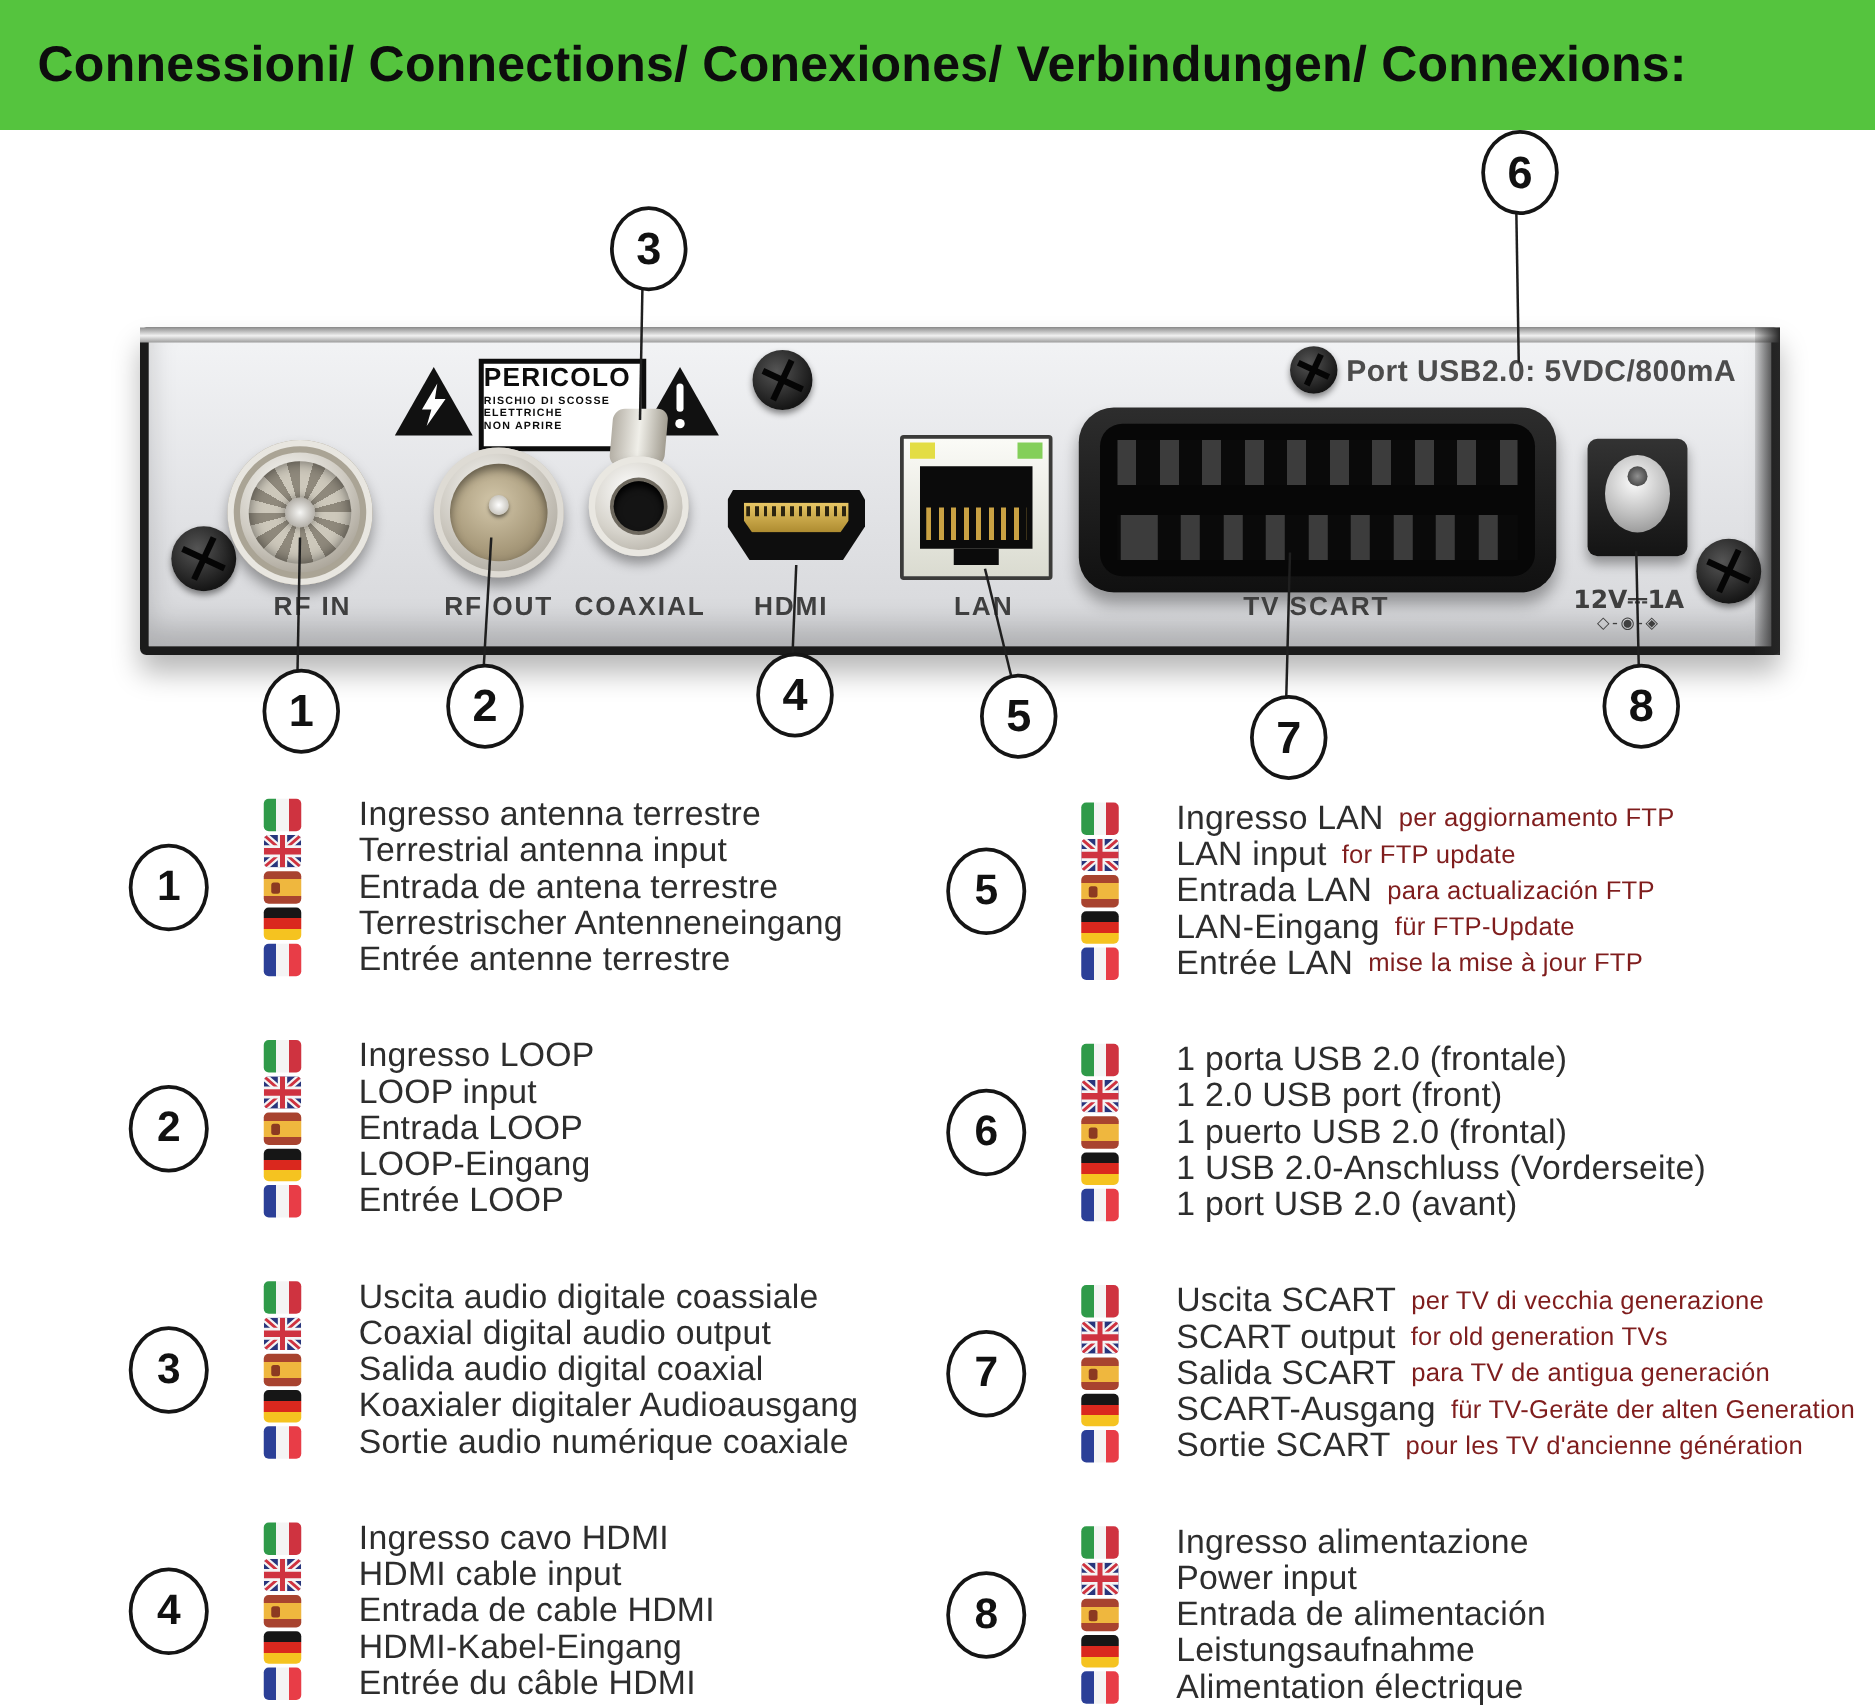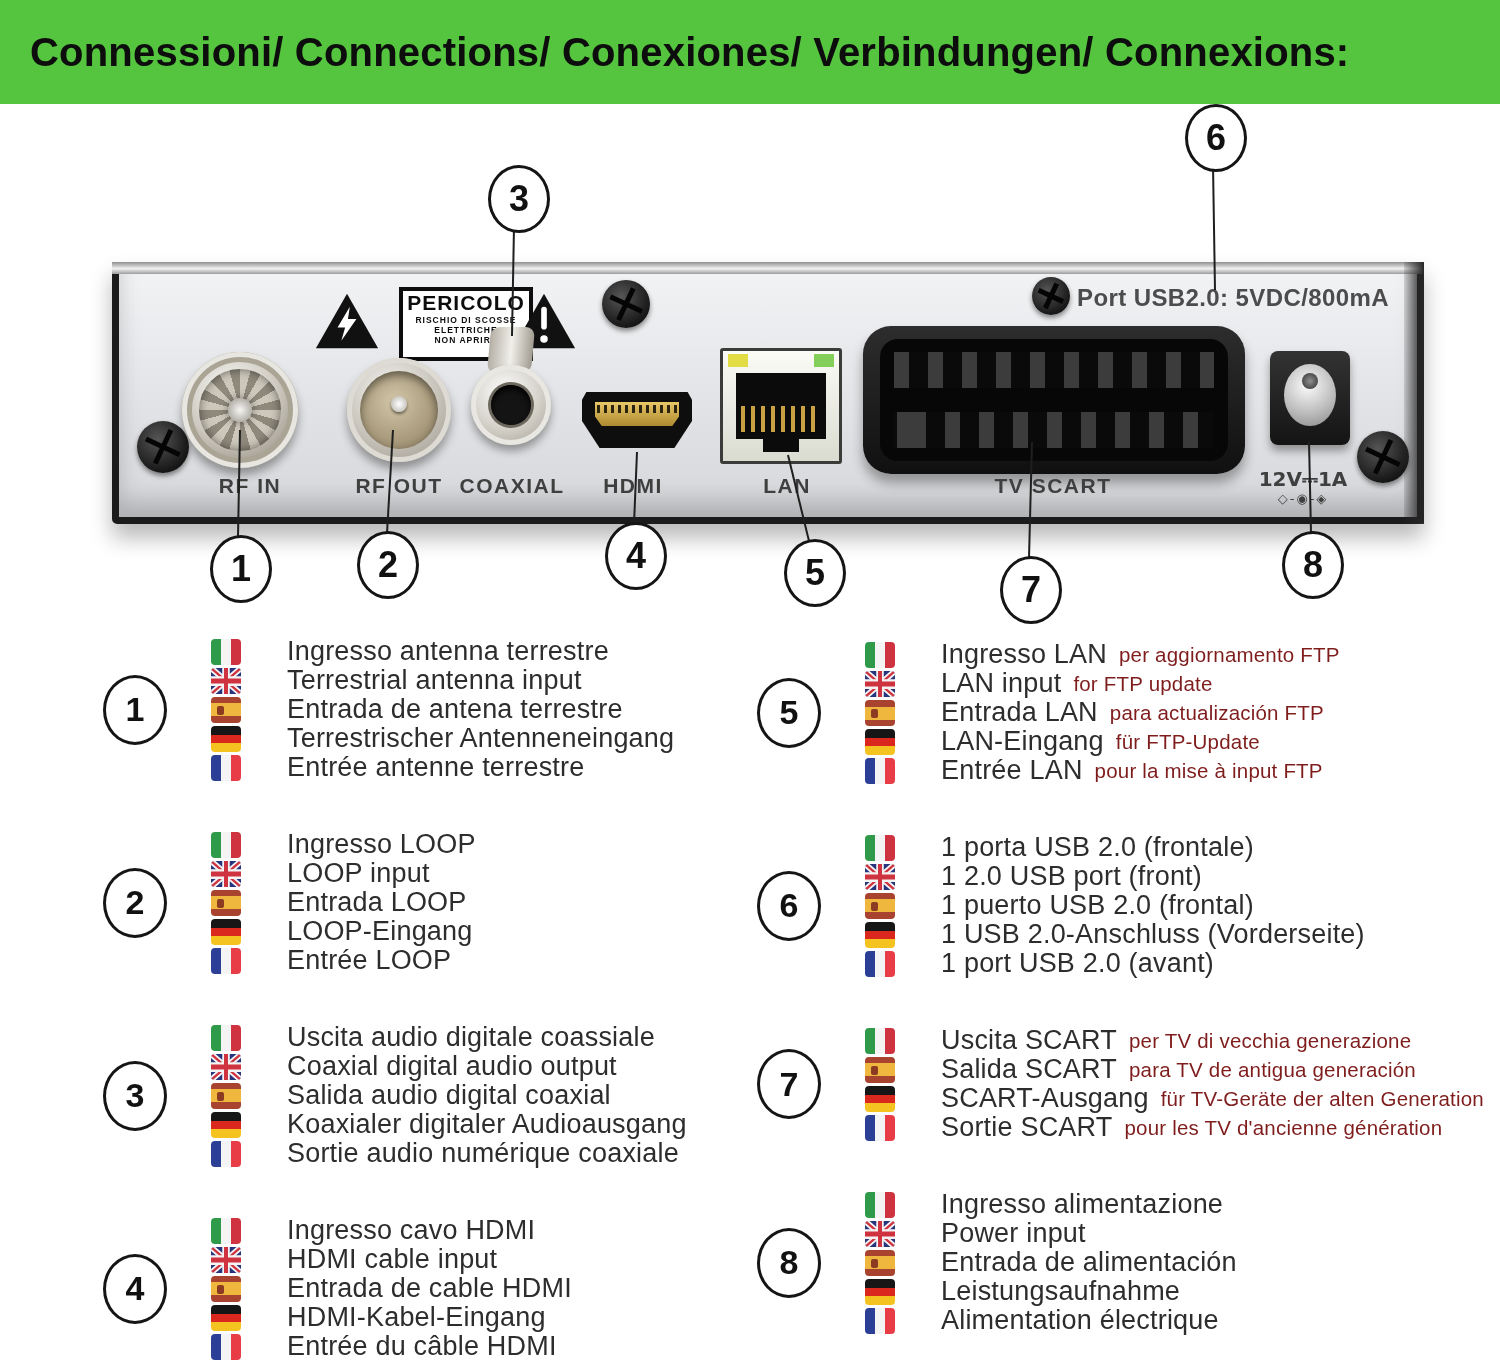--- a/index.html
+++ b/index.html
@@ -22,21 +22,21 @@
 
   .screw{position:absolute;border-radius:50%;
          background:radial-gradient(circle at 40% 35%,#555,#161616 72%);
          box-shadow:0 3px 5px rgba(0,0,0,.45);}
   .screw::before,.screw::after{content:"";position:absolute;left:50%;top:50%;width:72%;height:5px;
          background:#050505;transform-origin:center;}
   .screw::before{transform:translate(-50%,-50%) rotate(25deg);}
   .screw::after{transform:translate(-50%,-50%) rotate(115deg);}
 
   .warning{position:absolute;left:264px;top:18px;width:126px;height:66px;background:#fff;
-           border:4px solid #0d0d0d;text-align:center;color:#0d0d0d;margin-left:16px;}
+           border:4px solid #0d0d0d;color:#0d0d0d;}
   .warning-title{font-size:21px;font-weight:900;letter-spacing:1px;line-height:24px;}
   .warning-line{font-size:8.5px;font-weight:700;letter-spacing:1px;line-height:10px;}
   .tri{position:absolute;width:66px;height:60px;}
   .tri-left{left:195px;top:22px;} .tri-right{left:392px;top:22px;}
 
   .usb-note{position:absolute;left:958px;top:15px;font-size:24px;font-weight:700;
             color:#4c4c4c;letter-spacing:0.4px;white-space:nowrap;}
 
   .port-label{position:absolute;top:205px;transform:translateX(-50%);font-size:21px;
               font-weight:700;color:#3f3f3f;letter-spacing:1.5px;white-space:nowrap;}
@@ -390,21 +390,21 @@
             <span class="line-note">para actualización FTP</span>
           </div>
           <div class="line">
             <span class="flag flag-de"></span>
             <span class="line-text">LAN-Eingang</span>
             <span class="line-note">für FTP-Update</span>
           </div>
           <div class="line">
             <span class="flag flag-fr"></span>
             <span class="line-text">Entrée LAN</span>
-            <span class="line-note">pour la mise à input FTP</span>
+            <span class="line-note">mise la mise à jour FTP</span>
           </div>
         </div>
   </div>
 
   <div class="item">
     <div class="num-circle">6</div>
     <div class="item-lines">
           <div class="line">
             <span class="flag flag-it"></span>
             <span class="line-text">1 porta USB 2.0 (frontale)</span>
@@ -438,20 +438,33 @@
 
   <div class="item">
     <div class="num-circle">7</div>
     <div class="item-lines">
           <div class="line">
             <span class="flag flag-it"></span>
             <span class="line-text">Uscita SCART</span>
             <span class="line-note">per TV di vecchia generazione</span>
           </div>
           <div class="line">
+            <span class="flag flag-uk">
+  <svg viewBox="0 0 60 40" preserveAspectRatio="none">
+    <rect width="60" height="40" fill="#28357c"></rect>
+    <path d="M0 0 L60 40 M60 0 L0 40" stroke="#f4f4f4" stroke-width="10"></path>
+    <path d="M0 0 L60 40 M60 0 L0 40" stroke="#cf3340" stroke-width="4"></path>
+    <path d="M30 0 V40 M0 20 H60" stroke="#f4f4f4" stroke-width="15"></path>
+    <path d="M30 0 V40 M0 20 H60" stroke="#cf3340" stroke-width="8"></path>
+  </svg>
+</span>
+            <span class="line-text">SCART output</span>
+            <span class="line-note">for old generation TVs</span>
+          </div>
+          <div class="line">
             <span class="flag flag-es"></span>
             <span class="line-text">Salida SCART</span>
             <span class="line-note">para TV de antigua generación</span>
           </div>
           <div class="line">
             <span class="flag flag-de"></span>
             <span class="line-text">SCART-Ausgang</span>
             <span class="line-note">für TV-Geräte der alten Generation</span>
           </div>
           <div class="line">

